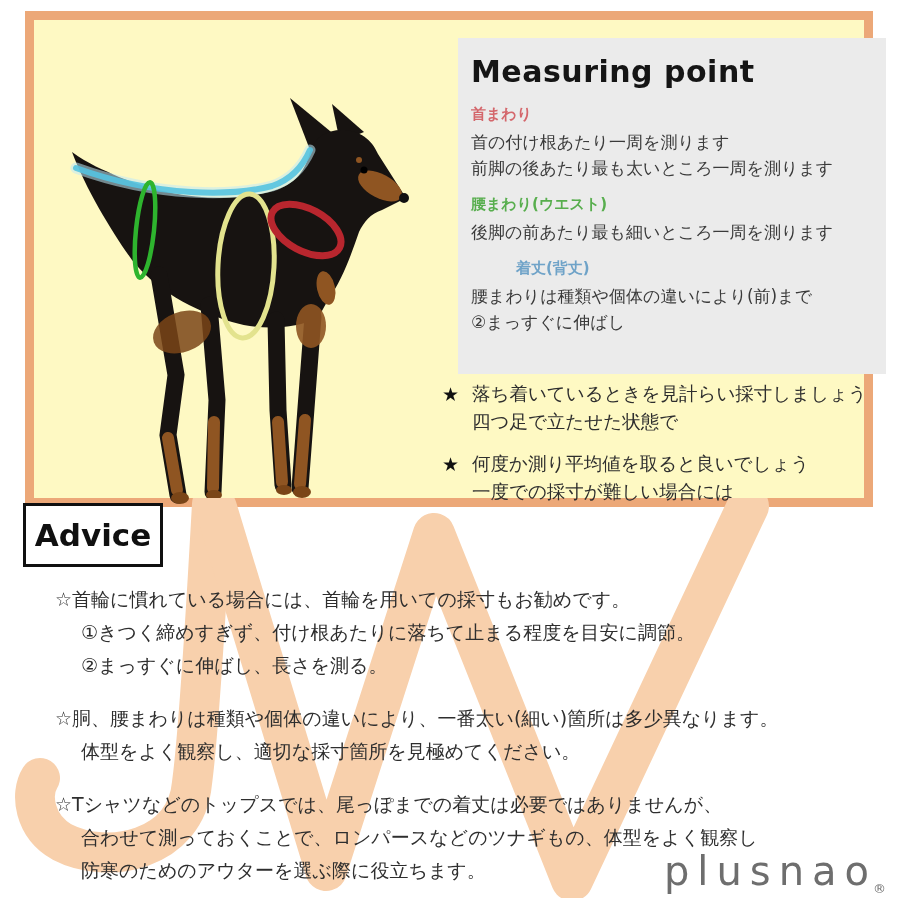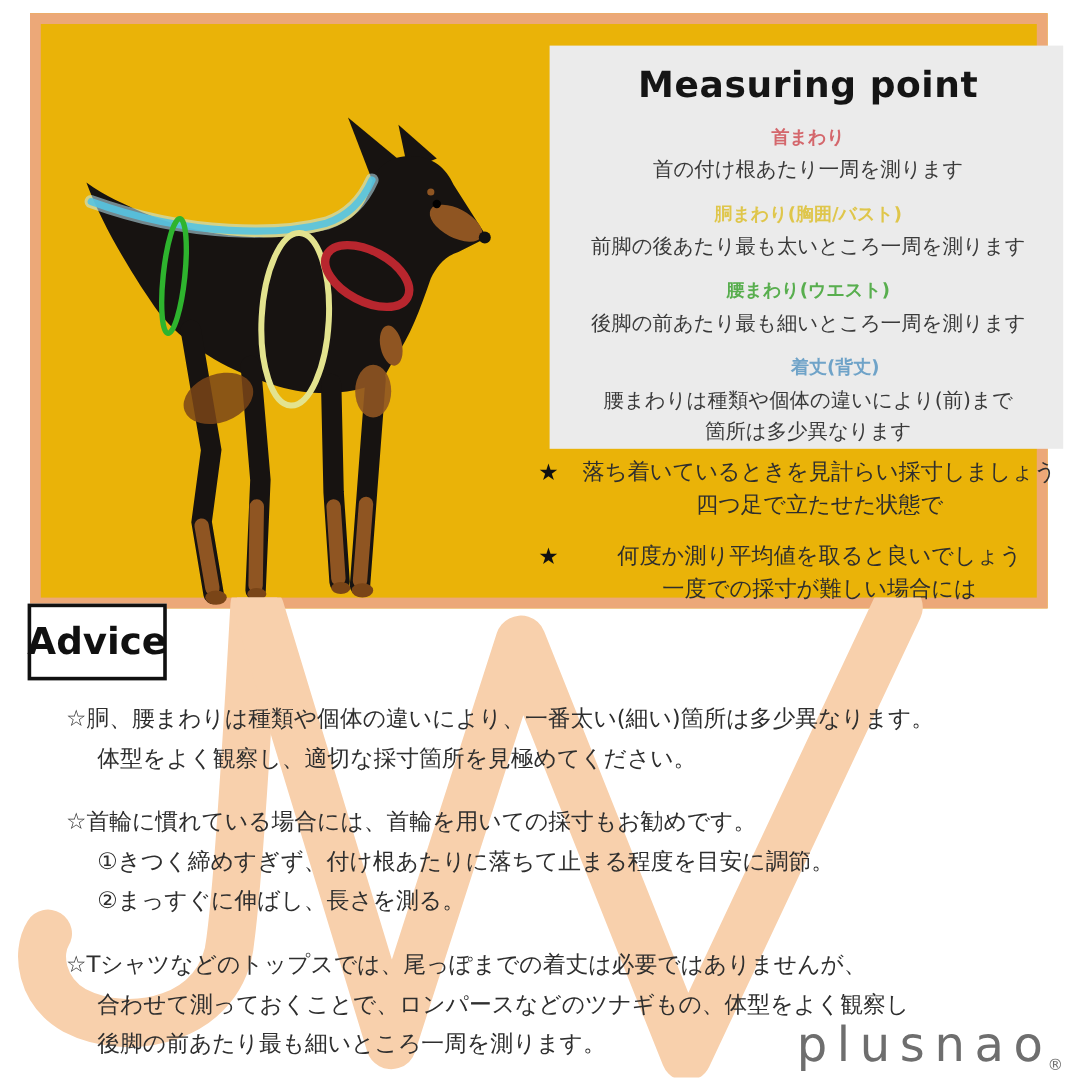--- a/index.html
+++ b/index.html
@@ -5,42 +5,42 @@
   html,body{margin:0;padding:0;}
   body{
     width:900px;height:900px;position:relative;overflow:hidden;
     background:#ffffff;
     font-family:"DejaVu Sans", sans-serif;
     -webkit-font-smoothing:antialiased;
   }
   
   .frame{
     position:absolute;left:25px;top:11px;width:848px;height:496px;
-    box-sizing:border-box;border:9px solid #ECA878;background:#eab308;text-align:center;
+    box-sizing:border-box;border:9px solid #ECA878;background:#fef9c3;
   }
   .dog-svg{position:absolute;left:30px;top:60px;width:410px;height:432px;}
   .panel{
     position:absolute;left:424px;top:18px;width:428px;height:336px;
     background:#EBEBEB;box-sizing:border-box;padding:12px 10px 0 13px;
   }
   .panel-title{
     font-size:30px;font-weight:700;color:#151515;margin:4px 0 10px 0;
     letter-spacing:0.5px;
   }
   .mp-heading{font-size:15px;font-weight:700;line-height:30px;margin-top:8px;}
   .mp-desc{font-size:17px;line-height:26px;color:#3A3A3A;}
   .notes{position:absolute;left:408px;top:360px;width:452px;}
   .note{display:grid;grid-template-columns:30px 1fr;margin-bottom:14px;}
   .note-star{font-size:19px;color:#111;line-height:28px;}
   .note-lines{font-size:18.5px;line-height:28px;color:#2E2E2E;}
   
   .watermark{position:absolute;left:0;top:498px;width:900px;height:400px;z-index:0;}
   .advice-wrap{position:absolute;left:0;top:0;width:900px;height:900px;z-index:1;}
   .advice-box{
-    position:absolute;left:23px;top:503px;width:116px;height:64px;
+    position:absolute;left:23px;top:503px;width:140px;height:64px;
     box-sizing:border-box;border:3px solid #101010;background:#ffffff;
     display:flex;align-items:center;justify-content:center;
   }
   .advice-label{font-size:31px;font-weight:700;color:#101010;}
   .advice-text{position:absolute;left:55px;top:583px;width:810px;}
   .advice-text p{margin:0 0 20px 0;font-size:19px;line-height:33px;color:#2E2E2E;}
   .advice-text .cont{padding-left:26px;}
   .logo{
     position:absolute;left:630px;top:848px;width:260px;text-align:right;
     font-size:40px;color:#6E6E6E;letter-spacing:8px;white-space:nowrap;
@@ -113,29 +113,28 @@
 
     <ellipse cx="242" cy="150" rx="38" ry="21" fill="none" stroke-width="7" transform="rotate(28 242 150)" style="stroke: rgb(184, 38, 46);"></ellipse>
   </svg>
 
   <div class="panel">
     <div class="panel-title">Measuring point</div>
 
     <div class="mp-heading" style="color: rgb(212, 103, 108);">首まわり</div>
     <div class="mp-desc">首の付け根あたり一周を測ります</div>
 
-    <div class="mp-heading" style="color: rgb(223, 198, 75);">胴まわり(胸囲/バスト)</div>
     <div class="mp-desc">前脚の後あたり最も太いところ一周を測ります</div>
 
     <div class="mp-heading" style="color: rgb(88, 174, 78);">腰まわり(ウエスト)</div>
     <div class="mp-desc">後脚の前あたり最も細いところ一周を測ります</div>
 
     <div class="mp-heading" style="color: rgb(111, 163, 200); margin-left: 45px;">着丈(背丈)</div>
     <div class="mp-desc">腰まわりは種類や個体の違いにより(前)まで</div>
-    <div class="mp-desc">箇所は多少異なります</div>
+    <div class="mp-desc">②まっすぐに伸ばし</div>
   </div>
 
   <div class="notes">
     <div class="note">
       <div class="note-star">★</div>
       <div class="note-lines">
         <div>落ち着いているときを見計らい採寸しましょう</div>
         <div>四つ足で立たせた状態で</div>
       </div>
     </div>
@@ -156,31 +155,31 @@
   </g>
 </svg>
 
 <div class="advice-wrap">
   <div class="advice-box">
     <div class="advice-label">Advice</div>
   </div>
 
   <div class="advice-text">
     <p>
-      <span class="lead" style="display:block">☆胴、腰まわりは種類や個体の違いにより、一番太い(細い)箇所は多少異なります。</span>
-      <span class="cont" style="display:block">体型をよく観察し、適切な採寸箇所を見極めてください。</span>
-    </p>
-    <p>
       <span class="lead" style="display:block">☆首輪に慣れている場合には、首輪を用いての採寸もお勧めです。</span>
       <span class="cont" style="display:block">①きつく締めすぎず、付け根あたりに落ちて止まる程度を目安に調節。</span>
       <span class="cont" style="display:block">②まっすぐに伸ばし、長さを測る。</span>
     </p>
     <p>
+      <span class="lead" style="display:block">☆胴、腰まわりは種類や個体の違いにより、一番太い(細い)箇所は多少異なります。</span>
+      <span class="cont" style="display:block">体型をよく観察し、適切な採寸箇所を見極めてください。</span>
+    </p>
+    <p>
       <span class="lead" style="display:block">☆Tシャツなどのトップスでは、尾っぽまでの着丈は必要ではありませんが、</span>
       <span class="cont" style="display:block">合わせて測っておくことで、ロンパースなどのツナギもの、体型をよく観察し</span>
-      <span class="cont" style="display:block">後脚の前あたり最も細いところ一周を測ります。</span>
+      <span class="cont" style="display:block">防寒のためのアウターを選ぶ際に役立ちます。</span>
     </p>
   </div>
 
   <div class="logo">
     <span>plusnao</span><span class="reg">®</span>
   </div>
 </div>
 
 </body></html>

